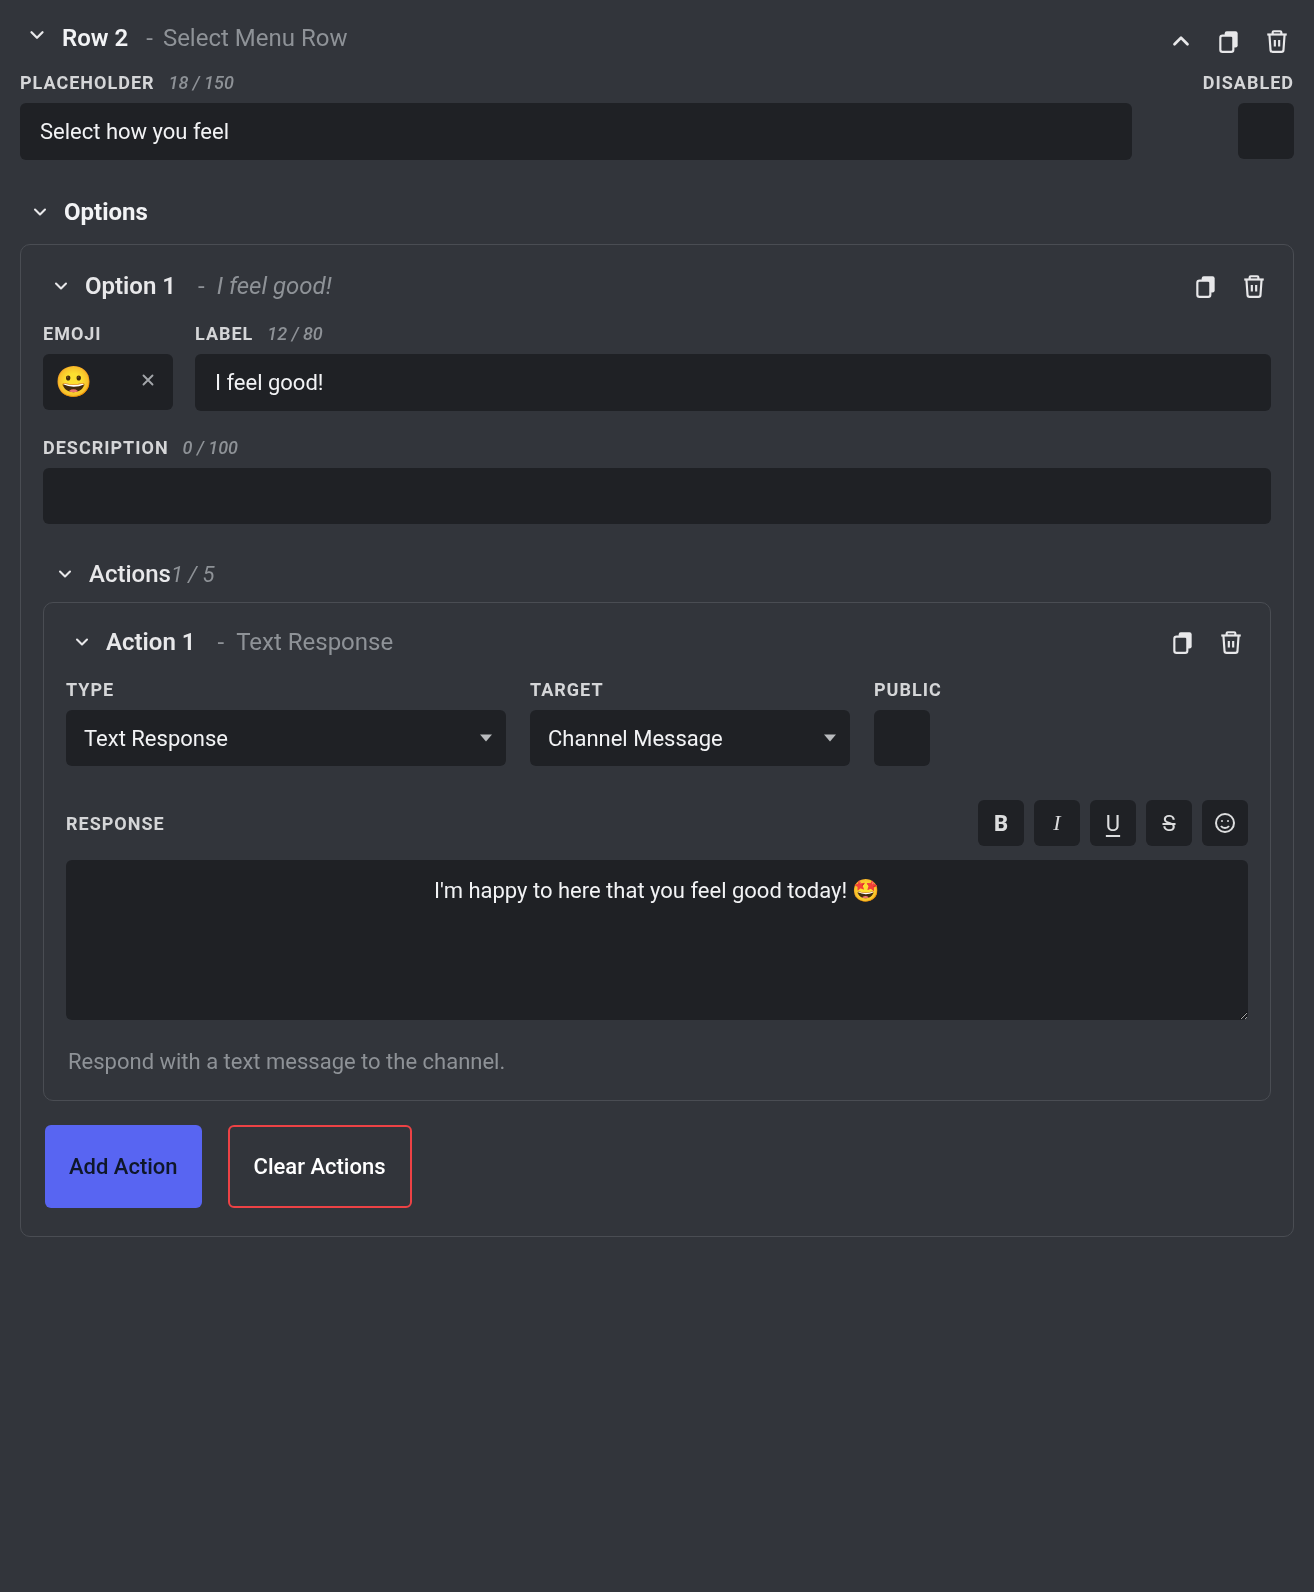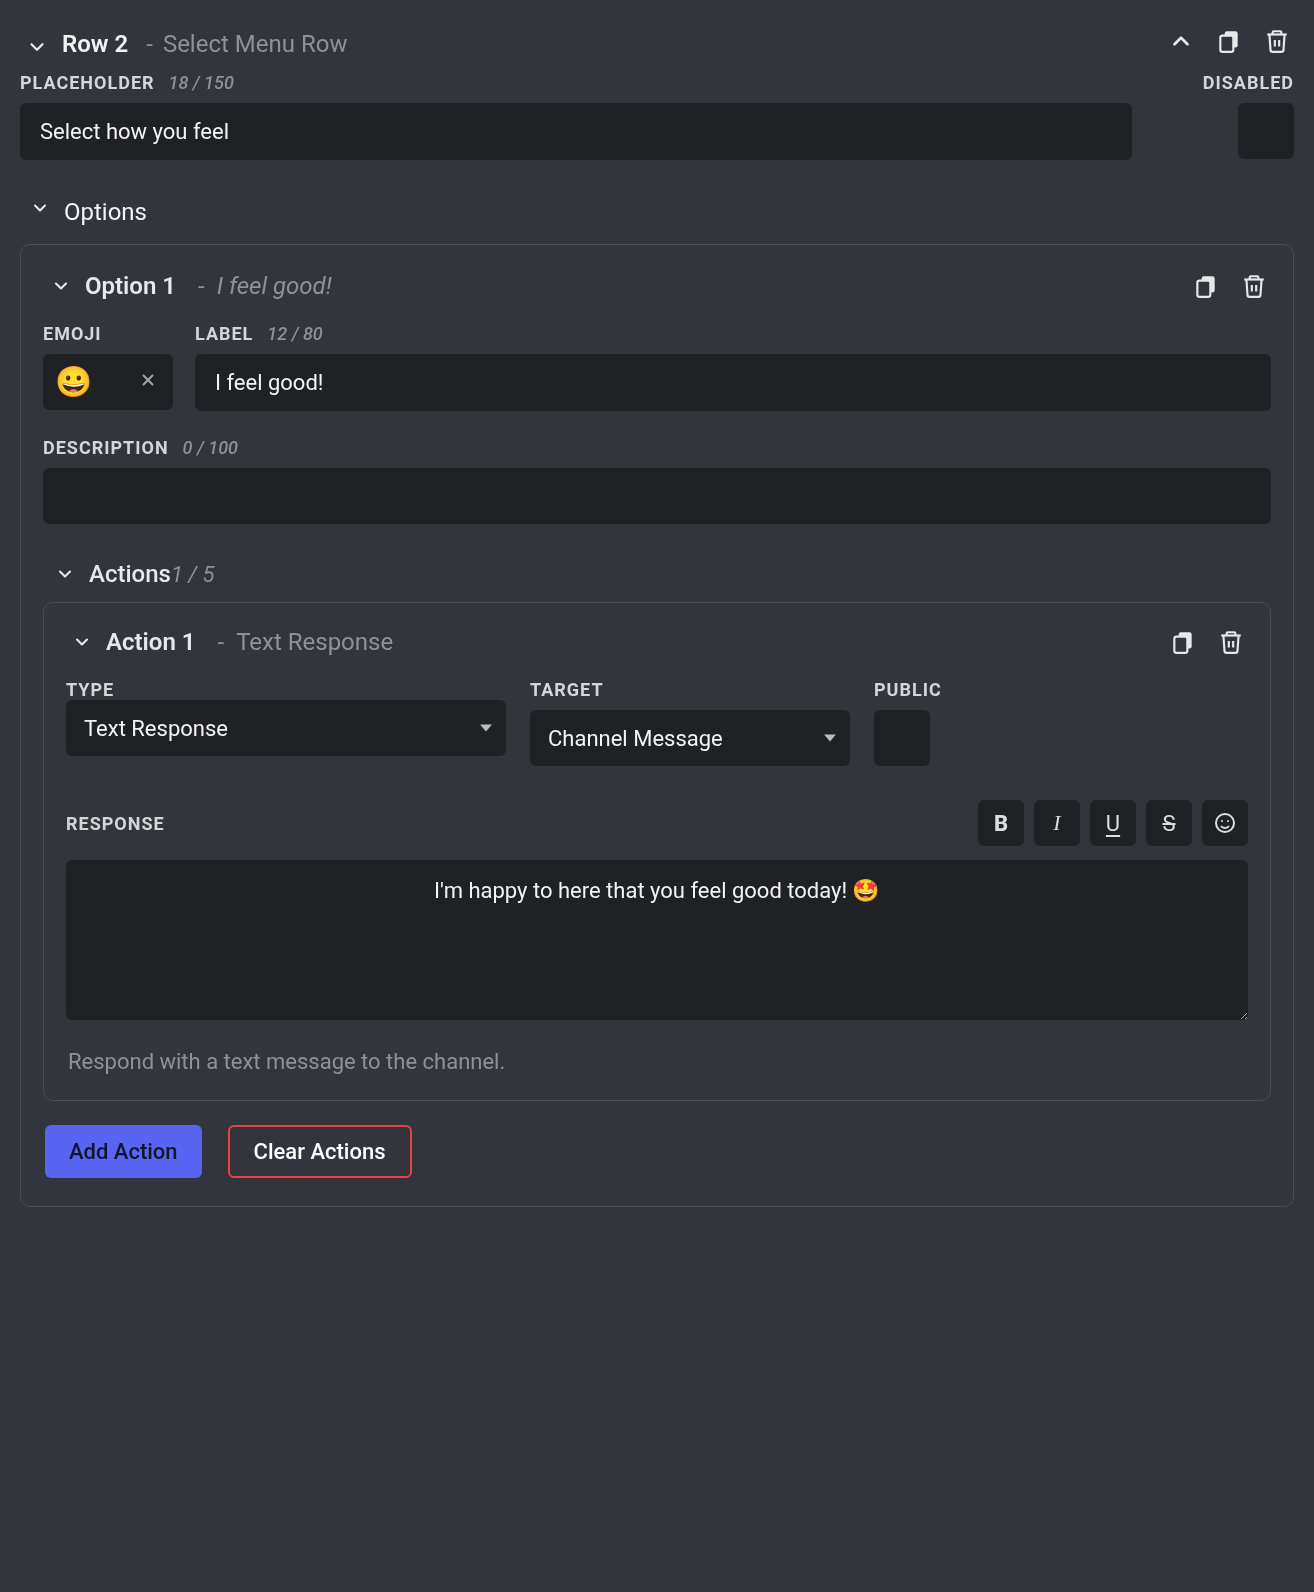--- a/index.html
+++ b/index.html
@@ -9,21 +9,21 @@
     font-family: -apple-system, BlinkMacSystemFont, "Segoe UI", Roboto, Helvetica, Arial, sans-serif;
     font-size: 21px;
     width: 1314px;
     padding: 0;
   }
   .container { padding: 14px 16px 20px 16px; }
 
   
   .row-header {
     display: flex;
-    align-items: flex-end;
+    align-items: flex-start;
     padding: 10px 4px 14px 10px;
   }
   .row-header .chev { margin-right: 14px; cursor:pointer; }
   .row-title { font-weight: 600; font-size: 24px; color: #f2f3f5; }
   .row-sub-dash { color:#8e9297; font-size:24px; margin:0 10px 0 18px; }
   .row-sub { color:#8e9297; font-size:24px; }
   .spacer { flex:1; }
   .icon-btn {
     display:inline-flex; align-items:center; justify-content:center;
     width:34px; height:34px; cursor:pointer; color:#dcddde;
@@ -49,22 +49,22 @@
   }
   .text-input::placeholder, .textarea::placeholder { color:#72767d; }
   .textarea { resize: vertical; min-height: 80px; line-height:1.35;text-align:center;}
   .check-box {
     width:56px; height:56px; background:#1f2125; border-radius:6px;
     display:inline-block; float:right;
   }
 
   
   .options-header {
-    display:flex; align-items:flex-start; padding: 38px 4px 12px 14px;
-    font-size:24px; color:#f2f3f5; font-weight:400;
+    display:flex; align-items:center; padding: 38px 4px 12px 14px;
+    font-size:24px; color:#f2f3f5; font-weight:700;
   }
   .options-header .chev { margin-right:14px; }
   .panel {
     border:1px solid #4a4d53; border-radius:10px; padding: 18px 22px 28px 22px;
     margin: 6px 4px 0 4px;
   }
   .panel-inner { border:1px solid #4a4d53; border-radius:10px; padding:18px 22px 22px 22px; }
 
   
   .opt-header { display:flex; align-items:center; padding:6px 0 14px 8px;}
@@ -145,21 +145,21 @@
 
   
   .bottom-buttons{ display:flex; gap:26px; padding:24px 0 0 2px;}
   .btn-primary{
     background:#5865f2; color:#0f172a; border:none; border-radius:6px;
     font-size:22px; font-weight:500; padding:14px 24px; cursor:pointer;
     font-family:inherit;
   }
   .btn-outline-danger{
     background:transparent; color:#fff; border:2px solid #ed4245; border-radius:6px;
-    font-size:22px; font-weight:500; padding:12px 24px; cursor:pointer;
+    font-size:22px; font-weight:500; padding:27px 24px; cursor:pointer;
     font-family:inherit;
   }
 
   
   .chev svg{ display:block;}
 </style>
 </head>
 <body>
 
 <div class="container">
@@ -311,21 +311,21 @@
               <path d="M3 6h18"></path>
               <path d="M8 6V4a1 1 0 011-1h6a1 1 0 011 1v2"></path>
               <path d="M19 6l-1 14a2 2 0 01-2 2H8a2 2 0 01-2-2L5 6"></path>
               <path d="M10 11v6M14 11v6"></path>
             </svg>
         </span>
       </div>
 
       <div class="action-fields">
         <div class="col-type">
-          <div class="field-label-block" style="padding-bottom:0;">
+          <div class="field-label-block" style="padding-bottom:10px;">
             <span class="field-label">TYPE</span>
           </div>
           <div class="select-wrap">
             <select class="select">
               <option>Text Response</option>
             </select>
           </div>
         </div>
         <div class="col-target">
           <div class="field-label-block" style="padding-bottom:10px;">

